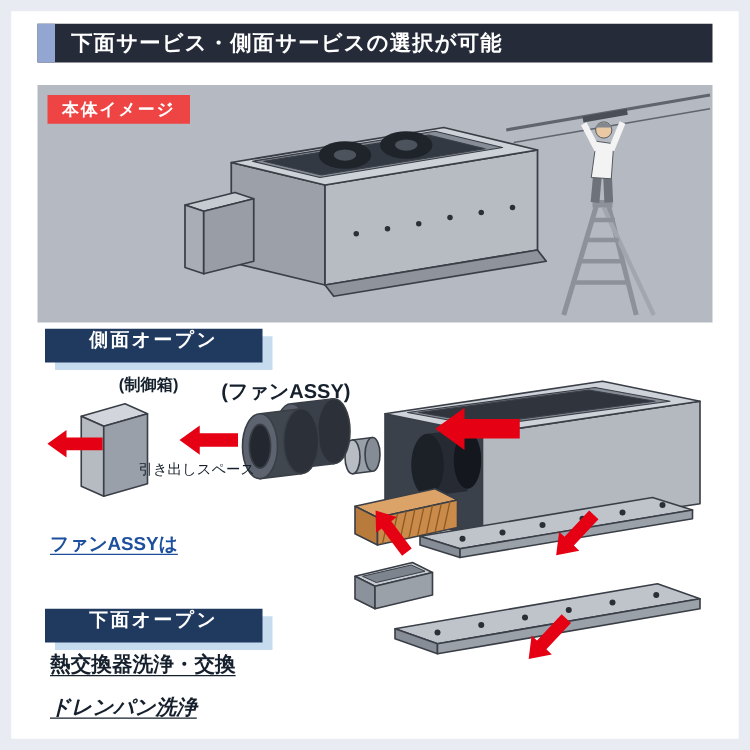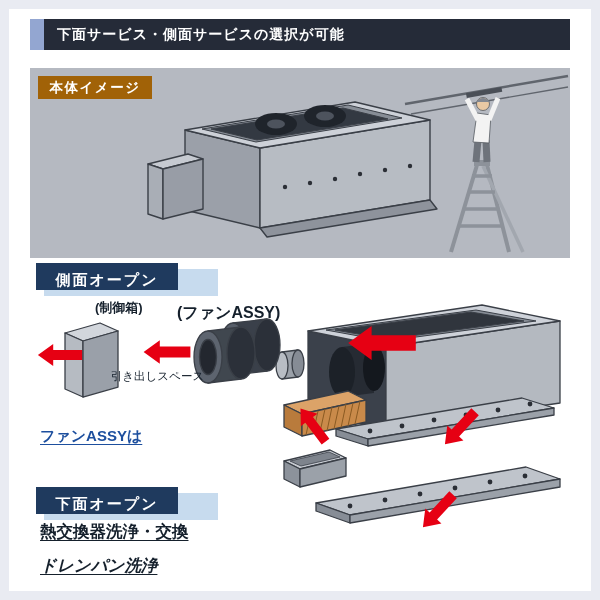--- a/index.html
+++ b/index.html
@@ -4,35 +4,35 @@
 <style>
   html,body{margin:0;padding:0;background:#e9ebf2;}
   .page{position:relative;width:600px;height:600px;background:#e9ebf2;overflow:hidden;
         font-family:"Liberation Sans","DejaVu Sans",sans-serif;}
   .card{position:absolute;left:9px;top:9px;right:9px;bottom:9px;background:#ffffff;}
 
   
   .hd{position:absolute;left:30px;top:19px;width:540px;height:31px;background:#252b38;}
   .hd-accent{position:absolute;left:0;top:0;width:14px;height:31px;background:#93a6d1;}
   .hd-title{position:absolute;left:27px;top:0;height:31px;line-height:31px;margin:0;
-            font-size:14px;font-weight:700;color:#ffffff;letter-spacing:1px;white-space:nowrap;}
+            font-size:17px;font-weight:700;color:#ffffff;letter-spacing:1px;white-space:nowrap;}
 
   
   .hero{position:absolute;left:30px;top:68px;width:540px;height:190px;background:#b5b9c1;}
   .hero-art{position:absolute;left:0;top:0;width:540px;height:190px;}
-  .tag{position:absolute;background:#a16207;color:#fff;font-weight:700;
+  .tag{position:absolute;background:#ef4444;color:#fff;font-weight:700;
        display:flex;align-items:center;justify-content:center;}
   .tag-hero{left:8px;top:8px;width:114px;height:23px;font-size:13.5px;letter-spacing:1.5px;}
 
   
   .heading{position:absolute;width:186px;height:34px;}
   .heading-shadow{position:absolute;left:8px;top:6px;width:174px;height:27px;background:#c7dbee;}
-  .heading-box{position:absolute;left:0;top:0;width:142px;height:27px;background:#1f3a5e;
+  .heading-box{position:absolute;left:0;top:0;width:174px;height:27px;background:#1f3a5e;
                color:#fff;font-size:15px;font-weight:700;letter-spacing:2px;
-               display:flex;align-items:flex-end;justify-content:center;}
+               display:flex;align-items:flex-start;justify-content:center;}
   .heading-side{left:36px;top:263px;}
   .heading-bottom{left:36px;top:487px;}
 
   
   .diagram-art{position:absolute;left:30px;top:295px;width:540px;height:300px;}
   .lbl{position:absolute;color:#15202c;font-weight:700;white-space:nowrap;}
   .lbl-ctrl{left:95px;top:299px;font-size:13px;}
   .lbl-fan{left:177px;top:303px;font-size:16px;}
   .lbl-pullout{left:90px;top:369px;width:135px;font-size:11.5px;font-weight:400;
                text-align:center;line-height:1.35;}

